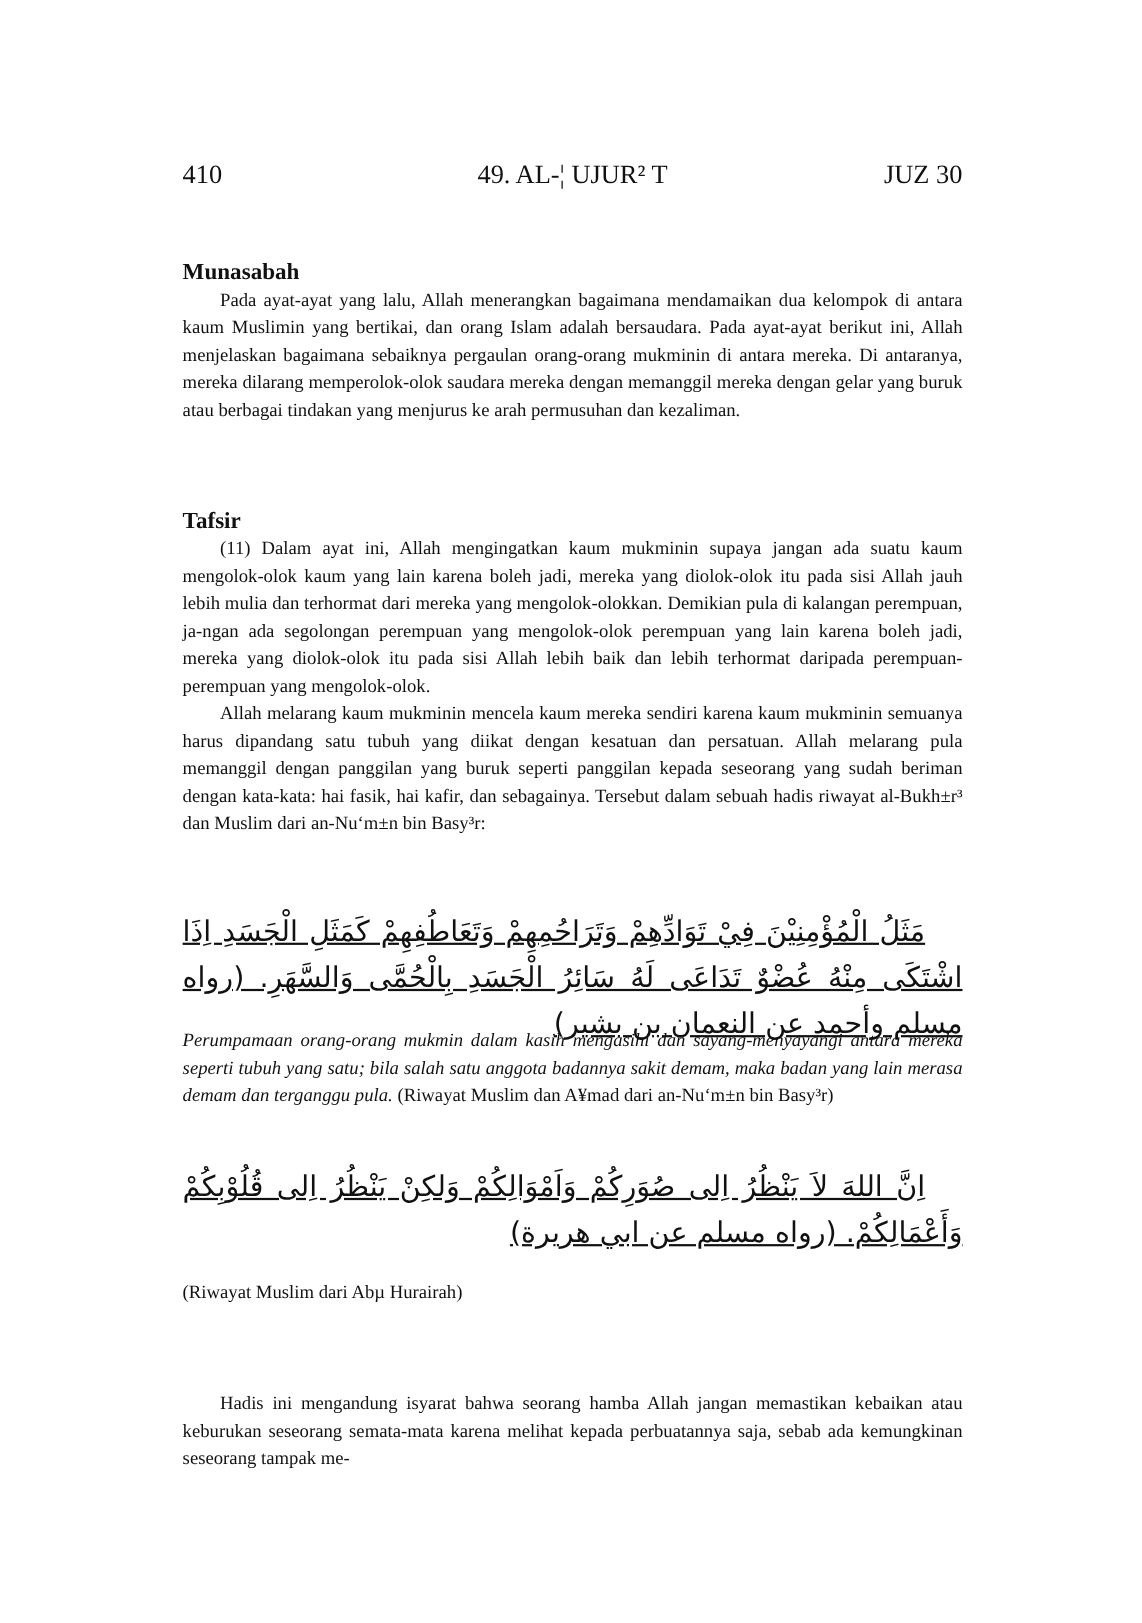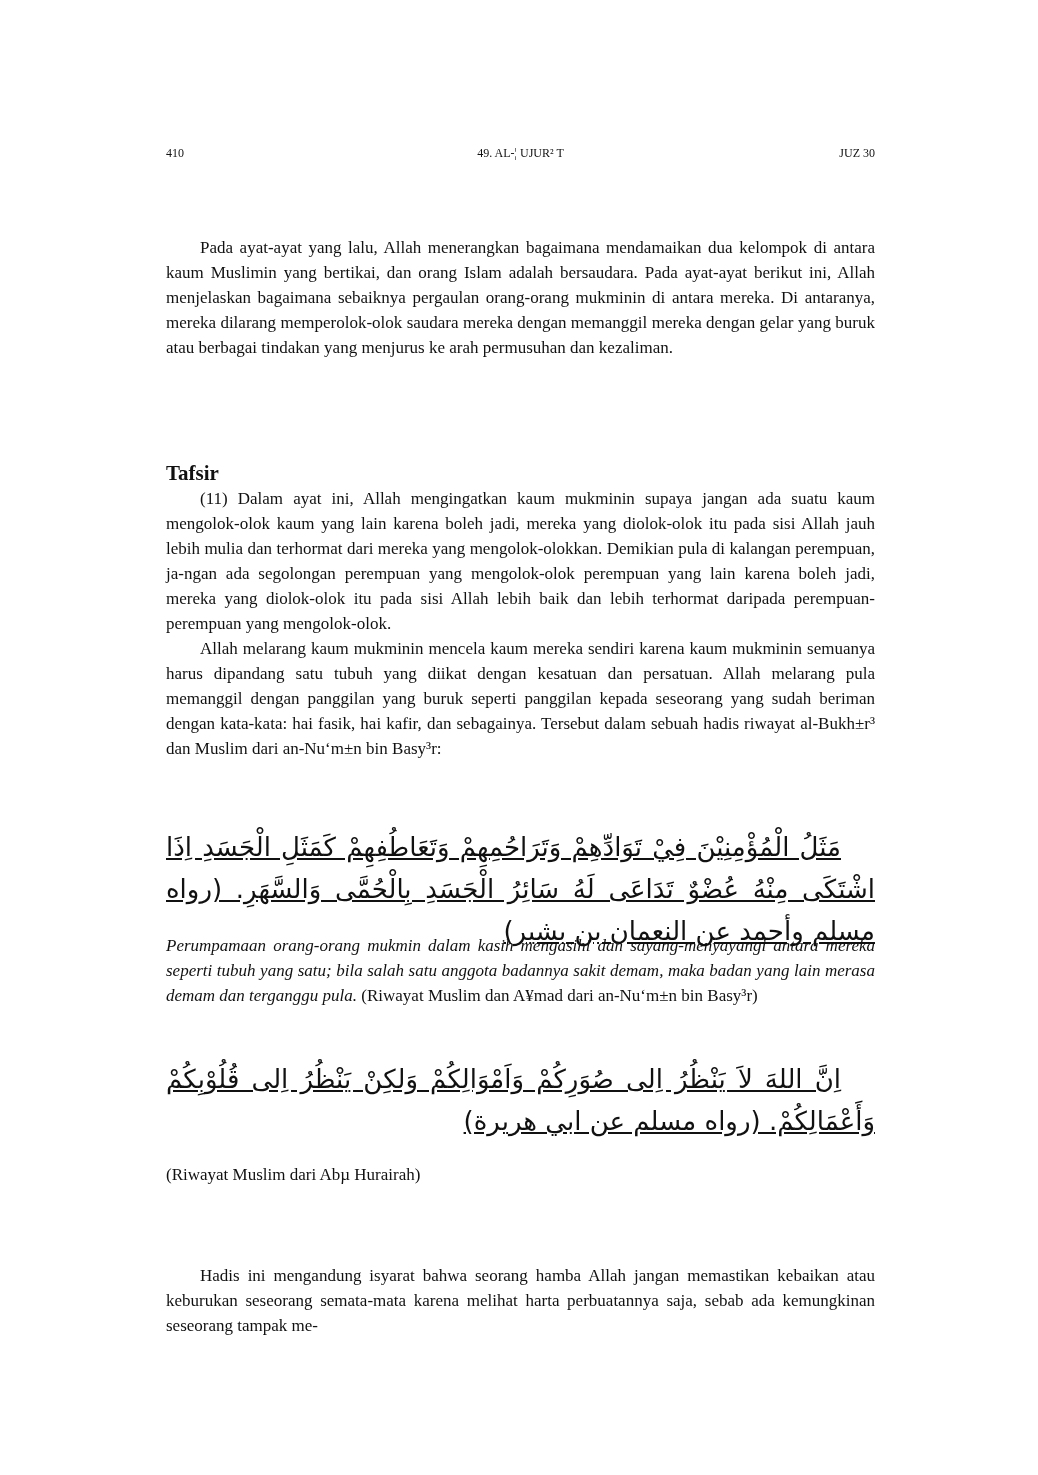--- a/index.html
+++ b/index.html
@@ -1,20 +1,20 @@
 <!DOCTYPE html>
 <html><head>
 <meta charset="utf-8">
 <style>
   html, body { margin: 0; padding: 0; background: #ffffff; }
   body { width: 1038px; height: 1475px; position: relative; overflow: hidden;
          font-family: "Liberation Serif", serif; color: #111; }
   .page { position: absolute; left: 166px; top: 0; width: 709px; }
   .header { position: absolute; top: 146px; left: 0; width: 709px; height: 26px;
-            font-size: 12px; }
+            font-size: 24px; }
   .header .pg { position: absolute; left: 0; top: 0; }
   .header .title { position: absolute; left: 0; width: 709px; text-align: center; top: 0; }
   .header .juz { position: absolute; right: 0; top: 0; }
   .section { position: absolute; left: 0; width: 709px; }
   h2 { font-size: 21px; font-weight: bold; margin: 0; line-height: 25px; }
   p { margin: 0; font-size: 17px; line-height: 25px; text-align: justify;
       text-indent: 34px; }
   p.noindent { text-indent: 0; }
   .ital { font-style: italic; }
   .arabic { direction: rtl; text-align: justify; font-size: 26px; line-height: 42px;
@@ -26,20 +26,21 @@
 
 <div class="page">
 
   <div class="header">
     <span class="pg">410</span>
     <span class="title">49. AL-¦ UJUR² T</span>
     <span class="juz">JUZ 30</span>
   </div>
 
   <div class="section" style="top:235px;">
+    <h2>Munasabah</h2>
     <p>Pada ayat-ayat yang lalu, Allah menerangkan bagaimana mendamaikan dua kelompok di antara kaum Muslimin yang bertikai, dan orang Islam adalah bersaudara. Pada ayat-ayat berikut ini, Allah menjelaskan bagaimana sebaiknya pergaulan orang-orang mukminin di antara mereka. Di antaranya, mereka dilarang memperolok-olok saudara mereka dengan memanggil mereka dengan gelar yang buruk atau berbagai tindakan yang menjurus ke arah permusuhan dan kezaliman.</p>
   </div>
 
   <div class="section" style="top:461px;">
     <h2>Tafsir</h2>
     <p>(11) Dalam ayat ini, Allah mengingatkan kaum mukminin supaya jangan ada suatu kaum mengolok-olok kaum yang lain karena boleh jadi, mereka yang diolok-olok itu pada sisi Allah jauh lebih mulia dan terhormat dari mereka yang mengolok-olokkan. Demikian pula di kalangan perempuan, ja-ngan ada segolongan perempuan yang mengolok-olok perempuan yang lain karena boleh jadi, mereka yang diolok-olok itu pada sisi Allah lebih baik dan lebih terhormat daripada perempuan-perempuan yang mengolok-olok.</p>
     <p>Allah melarang kaum mukminin mencela kaum mereka sendiri karena kaum mukminin semuanya harus dipandang satu tubuh yang diikat dengan kesatuan dan persatuan. Allah melarang pula memanggil dengan panggilan yang buruk seperti panggilan kepada seseorang yang sudah beriman dengan kata-kata: hai fasik, hai kafir, dan sebagainya. Tersebut dalam sebuah hadis riwayat al-Bukh±r³ dan Muslim dari an-Nu‘m±n bin Basy³r:</p>
   </div>
 
   <div class="section" style="top:826px;">
@@ -52,16 +53,16 @@
 
   <div class="section" style="top:1058px;">
     <p class="arabic">اِنَّ اللهَ لاَ يَنْظُرُ اِلى صُوَرِكُمْ وَاَمْوَالِكُمْ وَلكِنْ يَنْظُرُ اِلى قُلُوْبِكُمْ وَأَعْمَالِكُمْ. (رواه مسلم عن ابي هريرة)</p>
   </div>
 
   <div class="section" style="top:1162px;">
     <p class="noindent">(Riwayat Muslim dari Abµ Hurairah)</p>
   </div>
 
   <div class="section" style="top:1263px;">
-    <p>Hadis ini mengandung isyarat bahwa seorang hamba Allah jangan memastikan kebaikan atau keburukan seseorang semata-mata karena melihat harta perbuatannya saja, sebab ada kemungkinan seseorang tampak me-</p>
+    <p>Hadis ini mengandung isyarat bahwa seorang hamba Allah jangan memastikan kebaikan atau keburukan seseorang semata-mata karena melihat kepada perbuatannya saja, sebab ada kemungkinan seseorang tampak me-</p>
   </div>
 
 </div>
 
 </body></html>

